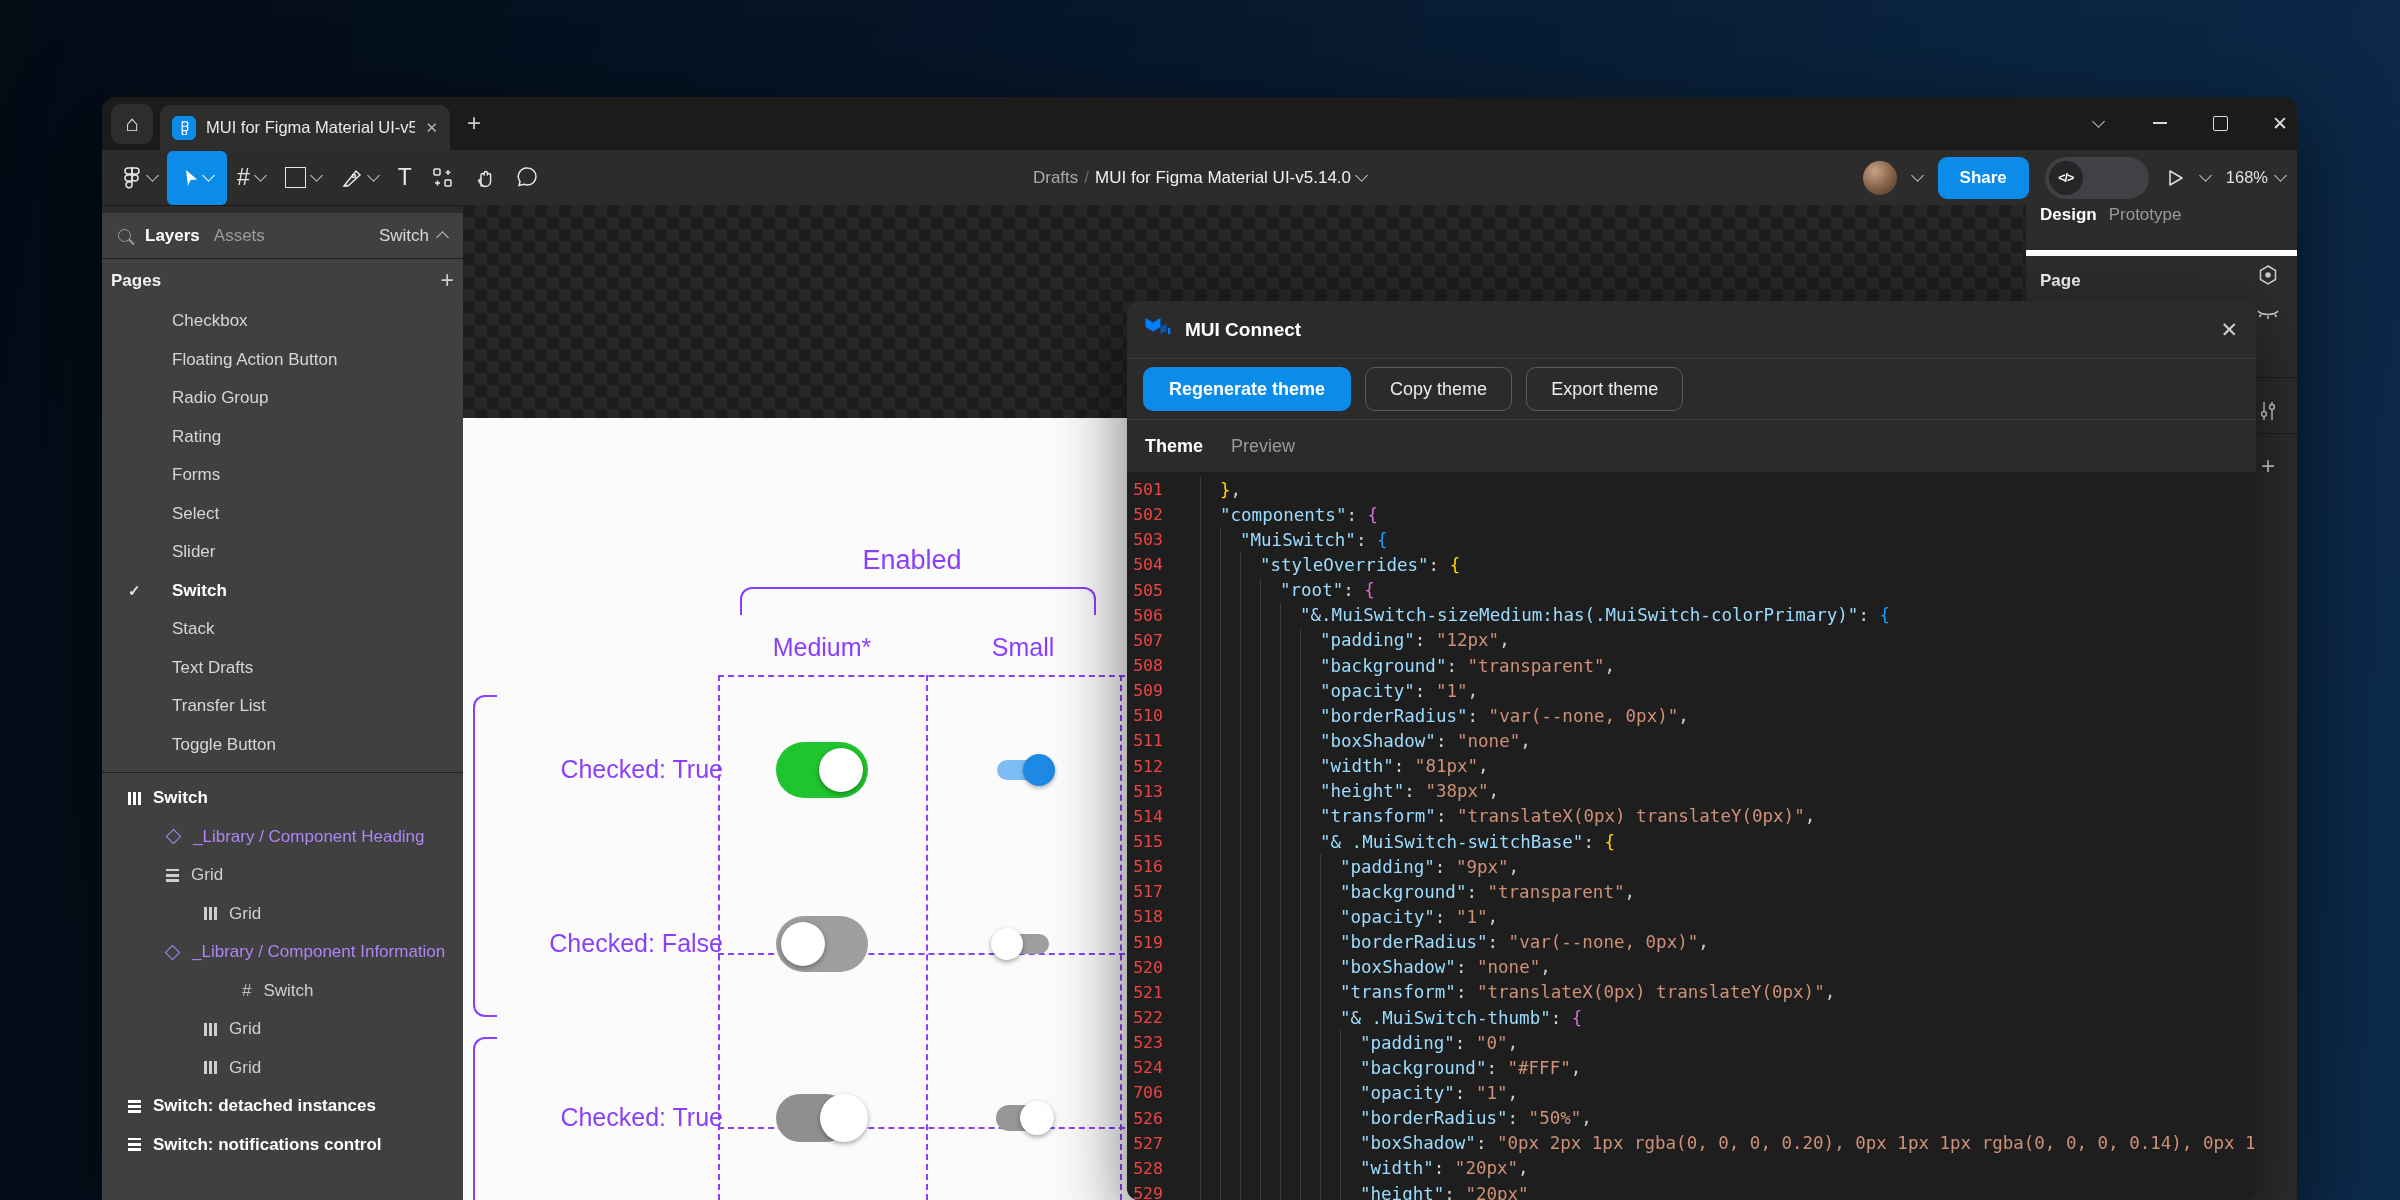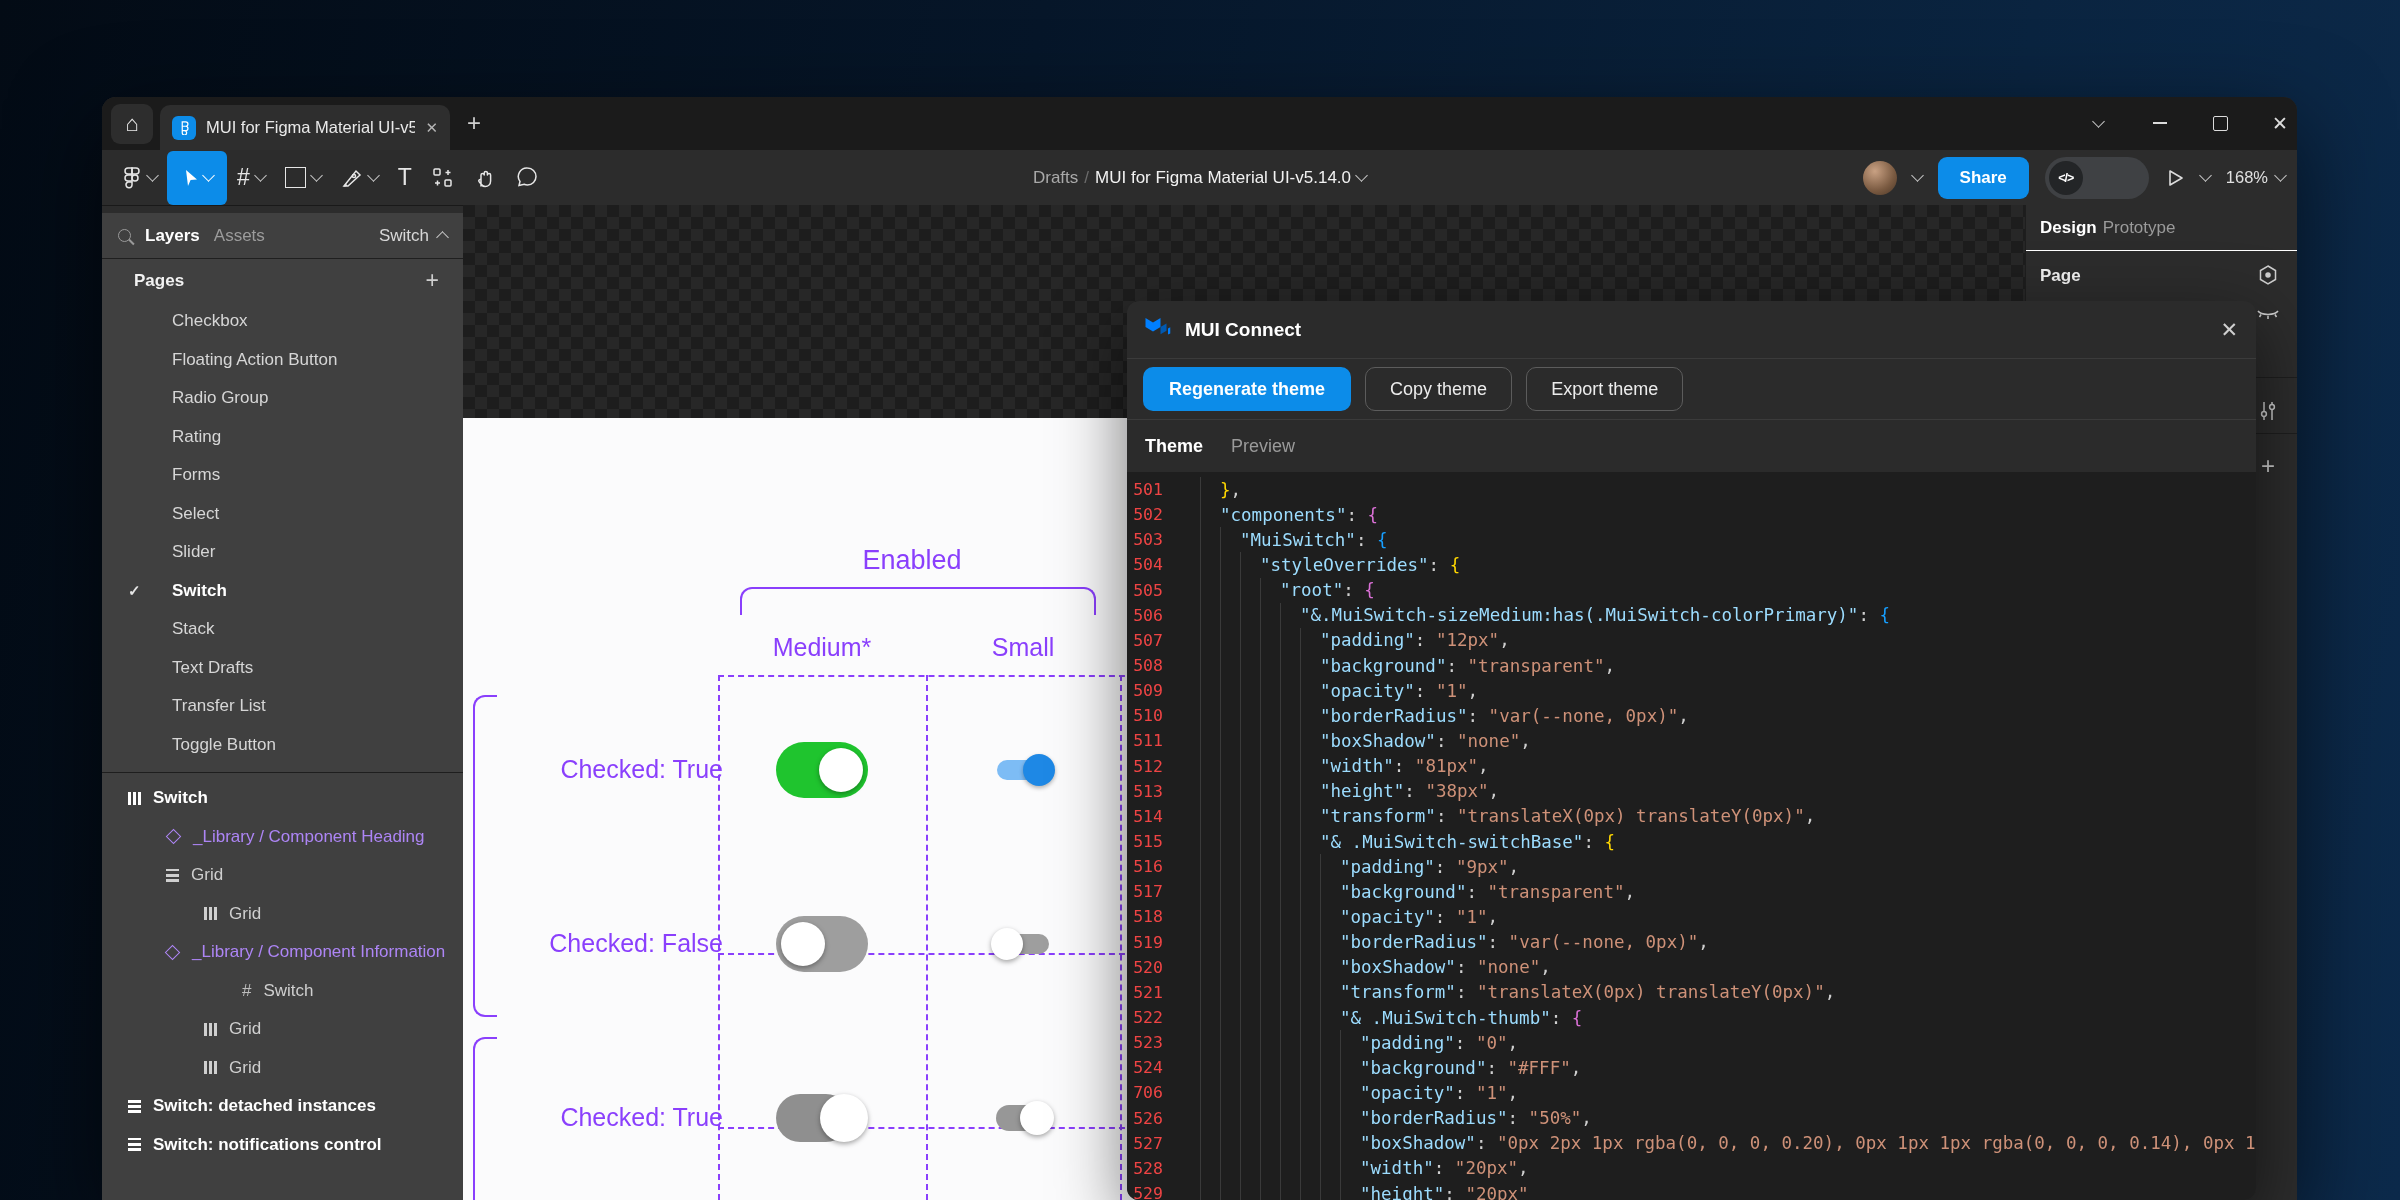--- a/index.html
+++ b/index.html
@@ -47,21 +47,21 @@
     display:flex;align-items:center;justify-content:center;color:#fff;font-size:12.5px;font-weight:600;letter-spacing:-1px;}
   .zoomctl{display:flex;align-items:center;gap:8px;color:#e0e0e0;font-size:16.5px;}
   
   .lsb{position:absolute;left:0;top:116px;width:361px;bottom:0;background:#404040;border-right:1px solid #1f1f1f;}
   .lsb-head{height:45px;display:flex;align-items:center;padding:0 16px;border-bottom:1px solid #1f1f1f;gap:14px;}
   .mag{width:11px;height:11px;border:1.8px solid #9a9a9a;border-radius:50%;position:relative;flex:none;}
   .mag:after{content:"";position:absolute;left:9px;top:11px;width:7px;height:1.8px;background:#9a9a9a;transform:rotate(45deg);}
   .lsb-tab{font-size:17px;color:#9c9c9c;}
   .lsb-tab.on{color:#fff;font-weight:700;}
   .lsb-pagesel{margin-left:auto;display:flex;align-items:center;gap:9px;color:#d8d8d8;font-size:17px;}
-  .pages-head{height:43px;display:flex;align-items:center;padding:0 24px;margin-left:8px;}
+  .pages-head{height:43px;display:flex;align-items:center;padding:0 9px;}
   .pages-title{font-size:17px;font-weight:700;color:#f2f2f2;}
   .pages-plus{margin-left:auto;font-size:23px;font-weight:300;color:#cfcfcf;}
   .page-item{position:relative;height:38.5px;display:flex;align-items:center;padding-left:70px;font-size:17px;color:#d6d6d6;}
   .page-item.sel{color:#fff;font-weight:600;}
   .pg-check{position:absolute;left:26px;font-size:15px;color:#e6e6e6;}
   .lsb-div{height:1px;background:#1e1e1e;margin-top:8px;margin-bottom:6px;}
   .layer-item{height:38.5px;display:flex;align-items:center;gap:12px;font-size:17px;color:#cfcfcf;box-sizing:border-box;}
   .layer-item.bold{color:#fff;font-weight:700;}
   .layer-item.purple{color:#ad85f5;}
   .licon{flex:none;display:inline-block;}
@@ -82,21 +82,21 @@
   .gv{position:absolute;top:470px;bottom:0;width:0;border-left:2.5px dashed #8a3ffc;}
   .gh{position:absolute;left:255px;width:427px;height:0;border-top:2.5px dashed #8a3ffc;}
   .rowlbl{position:absolute;left:10px;width:218px;text-align:right;font-size:25px;font-weight:500;padding-left:32px;}
   .cv-bracket-left{position:absolute;left:10px;width:22px;border:2.5px solid #8a3ffc;border-right:none;border-radius:12px 0 0 12px;}
   
   .sw{position:absolute;}
   .track{position:absolute;border-radius:999px;}
   .thumb{position:absolute;border-radius:50%;background:#fff;box-shadow:0 2px 5px rgba(0,0,0,.35);}
   
   .rsb{position:absolute;right:0;top:108px;width:271px;bottom:0;background:#2c2c2c;border-left:1px solid #1e1e1e;}
-  .rsb-tabs{height:45px;display:flex;align-items:center;gap:6px;padding:0 14px;border-bottom:1px solid #ffffff;}
+  .rsb-tabs{height:45px;display:flex;gap:12px;padding:0 14px;border-bottom:6px solid #ffffff;}
   .rsb-tab{font-size:17px;color:#9a9a9a;}
   .rsb-tab.on{color:#fff;font-weight:700;}
   .rsb-page{height:50px;display:flex;align-items:center;padding:0 14px;font-size:17px;font-weight:600;color:#f0f0f0;}
   .rsb-icon{position:absolute;right:16px;width:26px;height:26px;display:flex;align-items:center;justify-content:center;color:#cfcfcf;}
   .rsb-div{position:absolute;right:0;width:80px;height:1px;background:#1e1e1e;}
   
   .dlg{position:absolute;left:1025px;top:204px;width:1129px;height:899px;background:#2b2b2b;border-radius:12px;
     box-shadow:0 24px 70px rgba(0,0,0,.55);z-index:20;display:flex;flex-direction:column;overflow:hidden;}
   .dlg-head{height:57px;display:flex;align-items:center;gap:12px;padding:0 18px;border-bottom:1px solid #3b3b3b;flex:none;}
   .dlg-title{font-size:19px;font-weight:700;color:#fff;}

